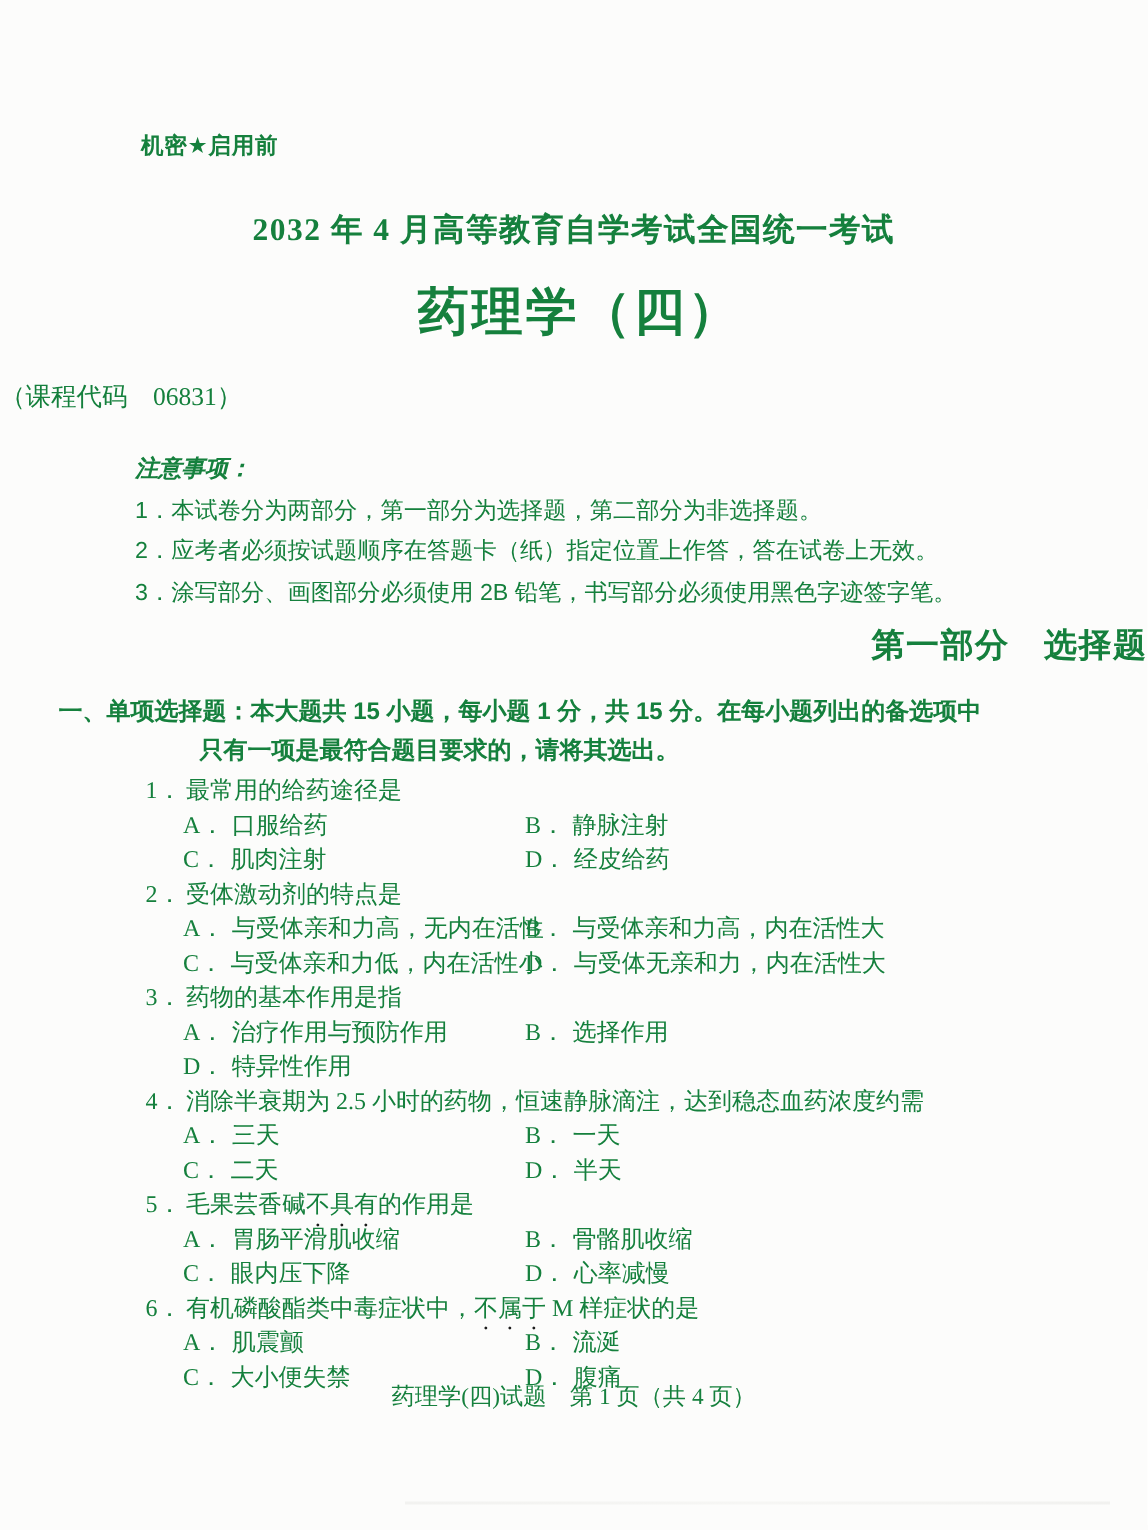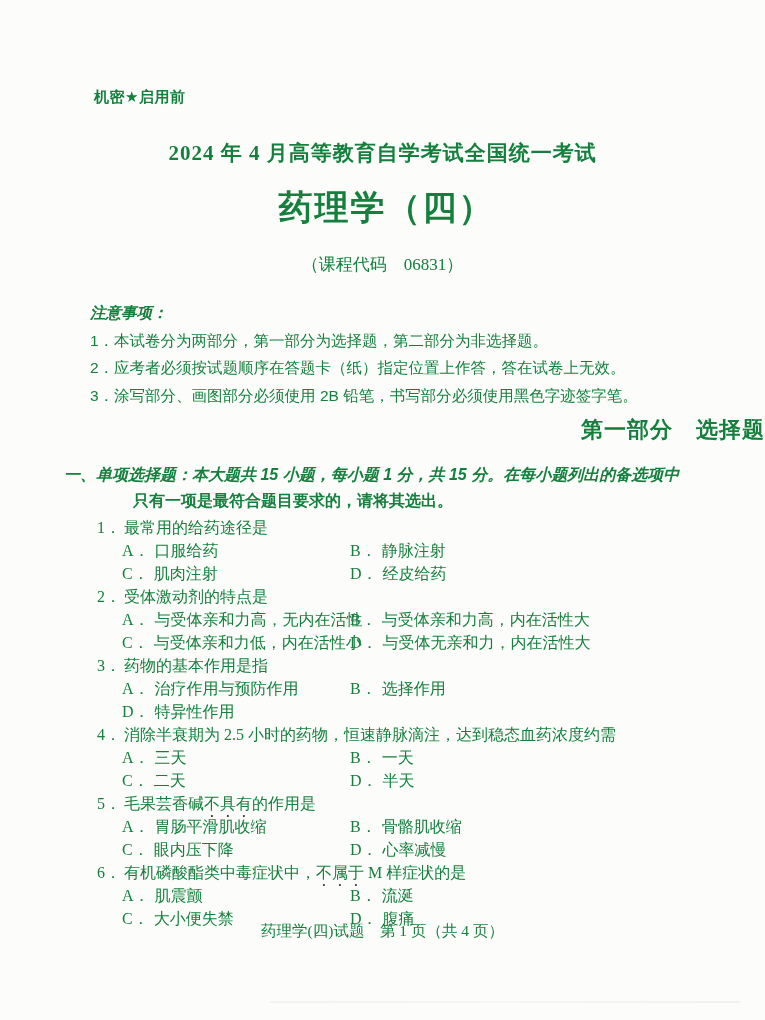--- a/index.html
+++ b/index.html
@@ -26,41 +26,41 @@
   .exam-session {
     position: absolute; left: 0; top: 139px; width: 100%;
     text-align: center; font-weight: bold; font-size: 21px; letter-spacing: 1px;
   }
   .exam-title {
     position: absolute; left: 4px; top: 185px; width: 100%;
     text-align: center; font-weight: bold; font-size: 34px; letter-spacing: 2px;
   }
   .course-code {
     position: absolute; left: 0; top: 253px; width: 100%;
-    text-align: center; font-size: 17px;
+    font-size: 17px;
   }
   .notice {
     position: absolute; left: 90px; top: 299px; width: 600px;
     font-family: "Liberation Sans", "DejaVu Sans", sans-serif;
     font-size: 15.5px; line-height: 27.5px;
   }
   .notice-heading { font-weight: bold; font-style: italic; }
   .notice-item { font-weight: normal; }
   .part-title {
     position: absolute; left: 0; top: 415px; width: 100%;
     text-align: right; font-weight: bold; font-size: 22px;
     font-family: "Liberation Sans", "DejaVu Sans", sans-serif;
     letter-spacing: 1px;
   }
   .section-intro {
     position: absolute; left: 0; top: 462px; width: 700px;
     font-family: "Liberation Sans", "DejaVu Sans", sans-serif;
     font-weight: bold; font-size: 16px; line-height: 26px;
   }
-  .section-intro .line1 { padding-left: 64px; font-style: italic; }
+  .section-intro .line1 { padding-left: 39px; }
   .section-intro .line2 { padding-left: 133px; }
   .questions {
     position: absolute; left: 0; top: 516px; width: 765px;
     font-size: 16px;
   }
   .stem { padding-left: 97px; height: 23px; line-height: 23px; white-space: nowrap; }
   .qnum { margin-right: 3px; }
   .em-dots {
     -webkit-text-emphasis: filled dot #1c1c1c;
     -webkit-text-emphasis-position: under right;
@@ -79,21 +79,21 @@
     text-align: center; font-size: 15.5px;
   }
 </style>
 </head>
 <body>
 
 <div class="page">
 
   <div class="classification">机密★启用前</div>
 
-  <div class="exam-session">2024 年 4 月高等教育自学考试全国统一考试</div>
+  <div class="exam-session">2032 年 4 月高等教育自学考试全国统一考试</div>
 
   <div class="exam-title">药理学（四）</div>
 
   <div class="course-code">（课程代码　06831）</div>
 
   <div class="notice">
     <div class="notice-heading">注意事项：</div>
     <div class="notice-item">1．本试卷分为两部分，第一部分为选择题，第二部分为非选择题。</div>
     <div class="notice-item">2．应考者必须按试题顺序在答题卡（纸）指定位置上作答，答在试卷上无效。</div>
     <div class="notice-item">3．涂写部分、画图部分必须使用 2B 铅笔，书写部分必须使用黑色字迹签字笔。</div>

